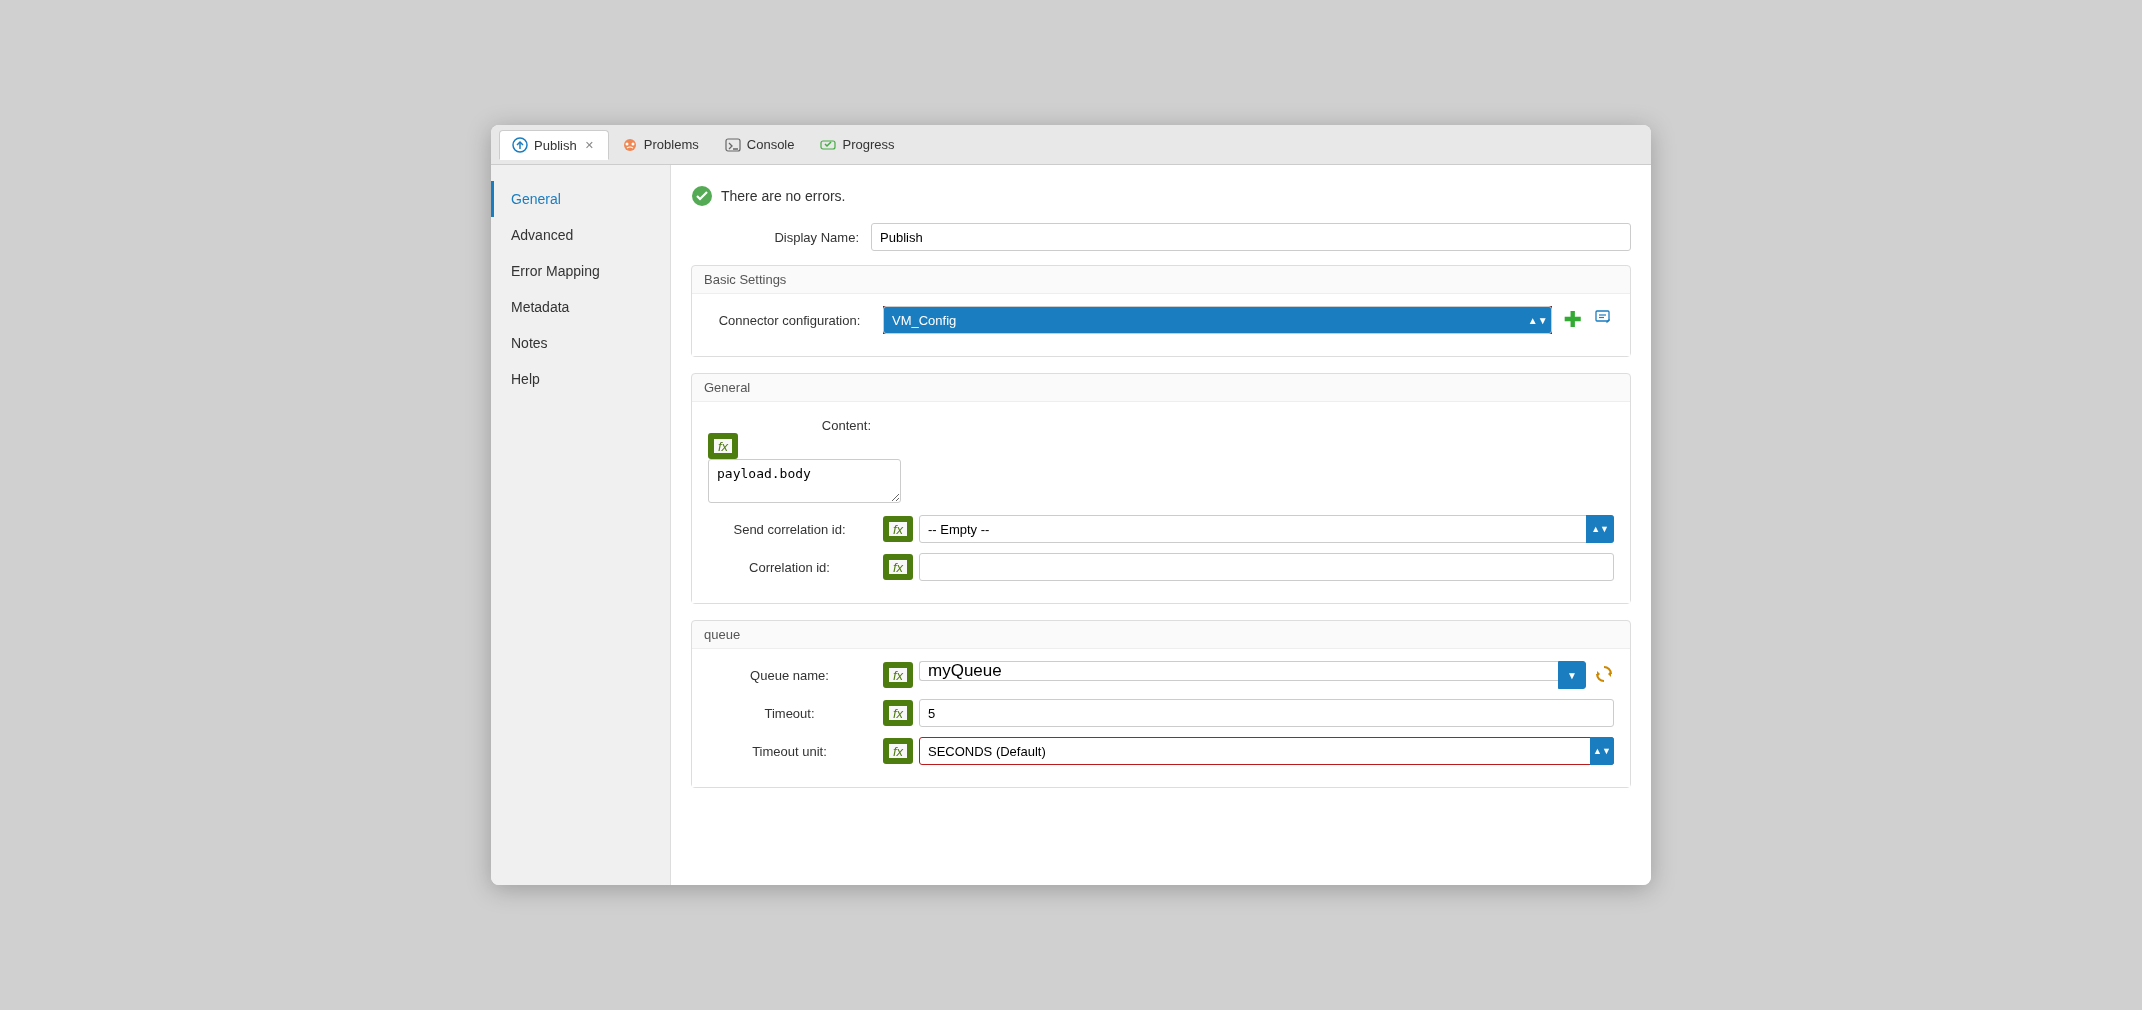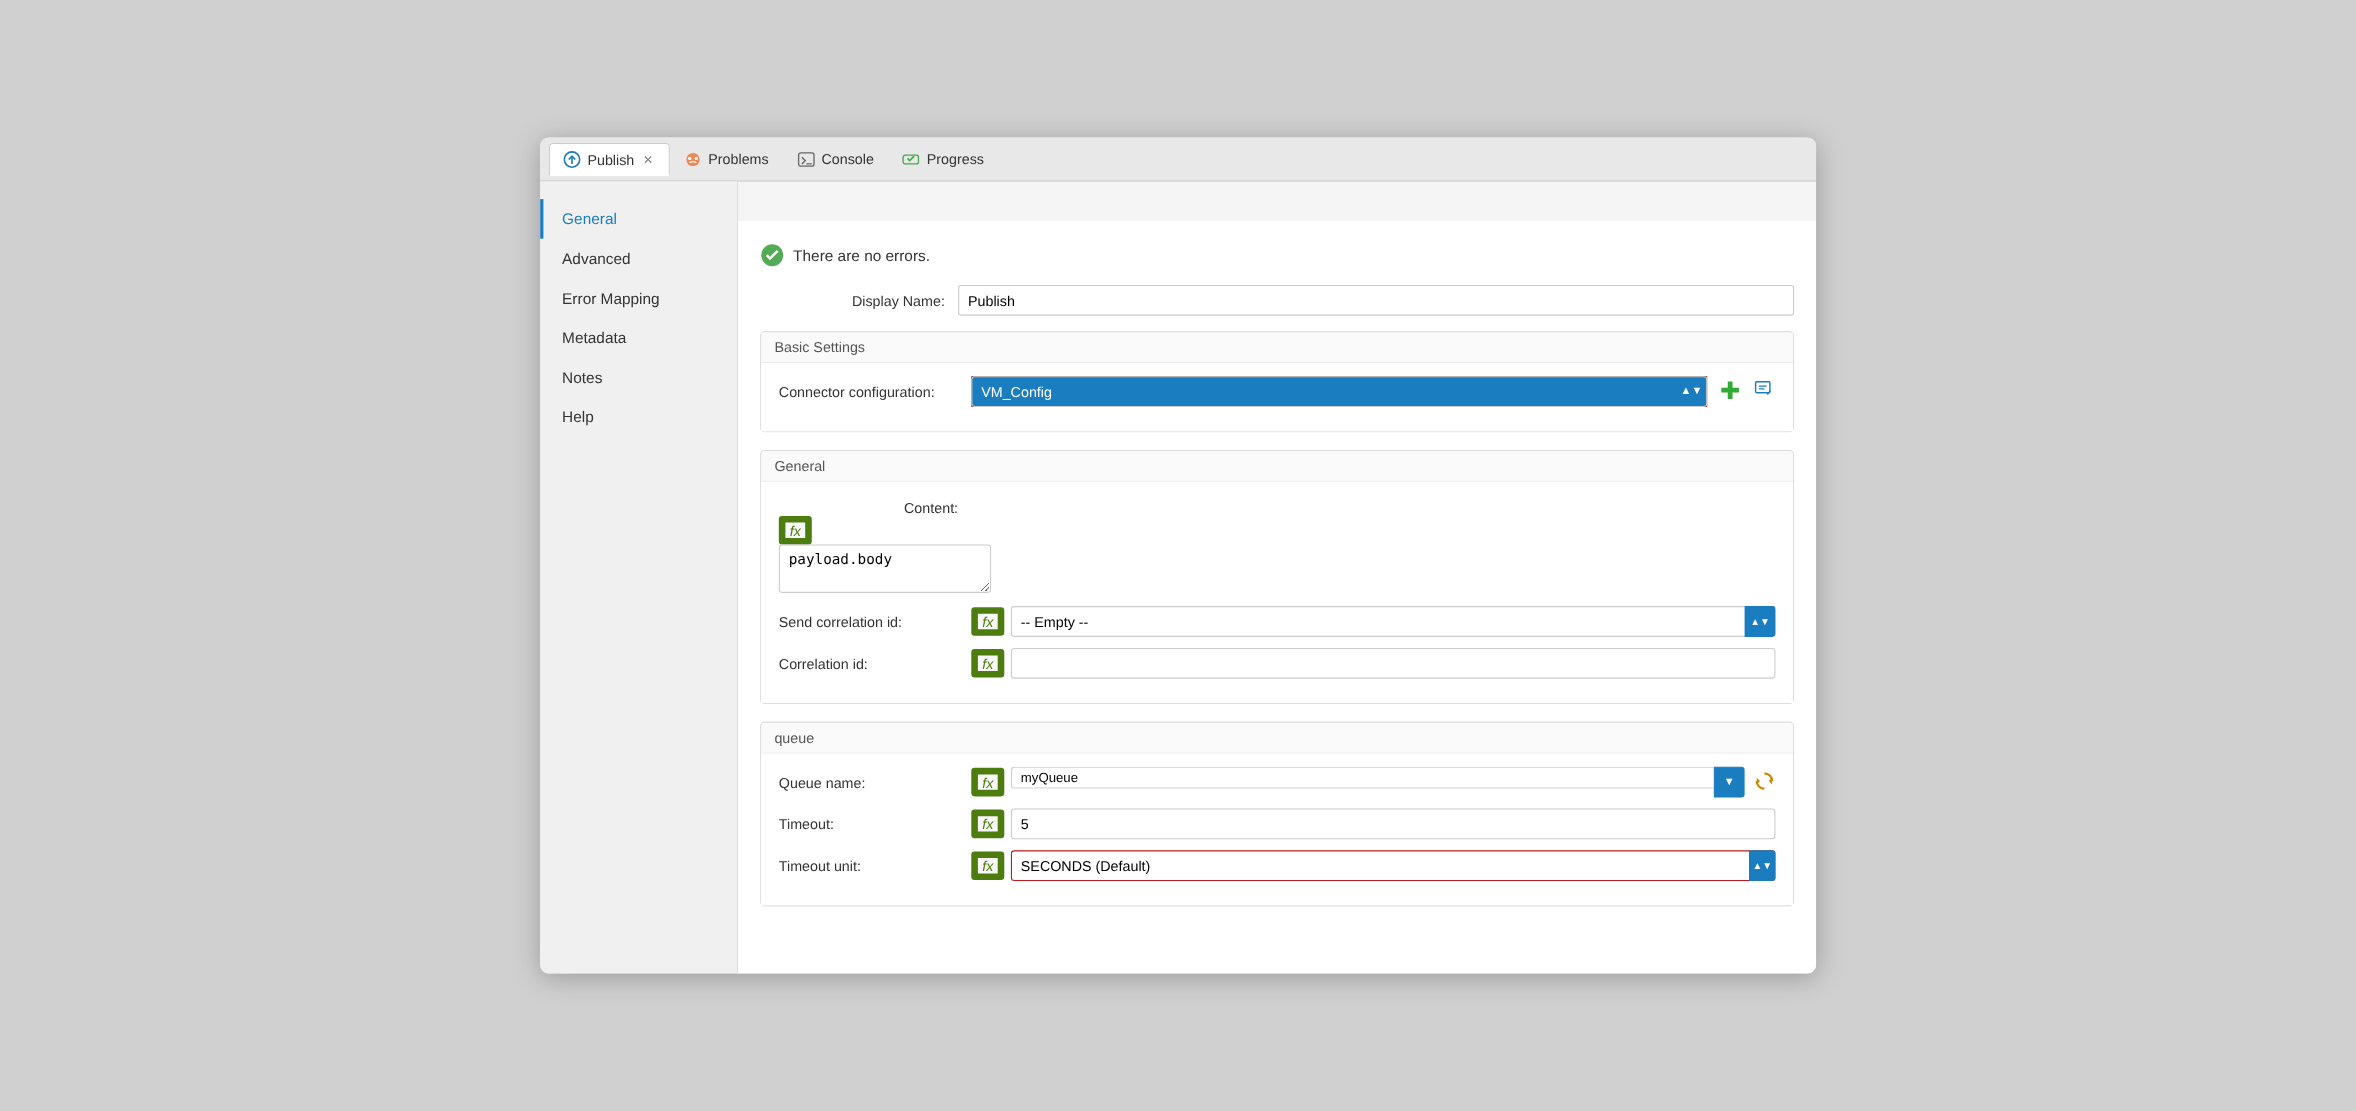--- a/index.html
+++ b/index.html
@@ -82,21 +82,20 @@
       border-left: 3px solid #1a7dc0;
       padding-left: 17px;
       font-weight: 500;
     }
     
     .content {
       flex: 1;
       padding: 20px;
       overflow-y: auto;
       background: #fff;
-      margin-top: 36px;
     }
     
     .status-bar {
       display: flex;
       align-items: center;
       gap: 8px;
       margin-bottom: 16px;
       font-size: 14px;
       color: #333;
     }
@@ -222,21 +221,21 @@
       font-size: 13px;
       color: #333;
     }
     .field-row {
       display: flex;
       align-items: center;
       margin-bottom: 10px;
     }
     .field-label {
       min-width: 175px;
-      text-align: left;
+      text-align: center;
       padding-right: 12px;
       font-size: 13px;
       color: #333;
     }
     .queue-btn {
       width: 28px;
       height: 28px;
       background: #1a7dc0;
       border: 1px solid #1a7dc0;
       border-left: none;
@@ -418,21 +417,21 @@
       <div class="section-box">
         <div class="section-header">queue</div>
         <div class="section-body">
 
           <div class="field-row">
             <div class="field-label">Queue name:</div>
             <div class="fx-btn">
                 <em>fx</em>
               </div>
             <div style="display:flex; flex:1; position:relative;">
-              <input type="text" style="flex: 1 1 0%; height: 20px; border-top: 1px solid rgb(204, 204, 204); border-bottom: 1px solid rgb(204, 204, 204); border-left: 1px solid rgb(204, 204, 204); border-image: initial; border-radius: 3px 0px 0px 3px; padding: 0px 8px; font-size: 12px; border-right: none;" value="myQueue">
+              <input type="text" style="flex: 1 1 0%; height: 20px; border-top: 1px solid rgb(204, 204, 204); border-bottom: 1px solid rgb(204, 204, 204); border-left: 1px solid rgb(204, 204, 204); border-image: initial; border-radius: 3px 0px 0px 3px; padding: 0px 8px; font-size: 17px; border-right: none;" value="myQueue">
               <div class="queue-btn" style="background:#1a7dc0; border:1px solid #1a7dc0; border-radius:0 3px 3px 0;">▼</div>
             </div>
             <span style="margin-left:8px; cursor:pointer;">
               <svg width="20" height="20" viewBox="0 0 20 20">
                 <path d="M10 3 A7 7 0 0 1 17 10" fill="none" stroke="#c80" stroke-width="2"></path>
                 <path d="M10 17 A7 7 0 0 1 3 10" fill="none" stroke="#c80" stroke-width="2"></path>
                 <polygon points="17,7 17,13 14,10" fill="#c80"></polygon>
                 <polygon points="3,7 3,13 6,10" fill="#c80"></polygon>
               </svg>
             </span>

